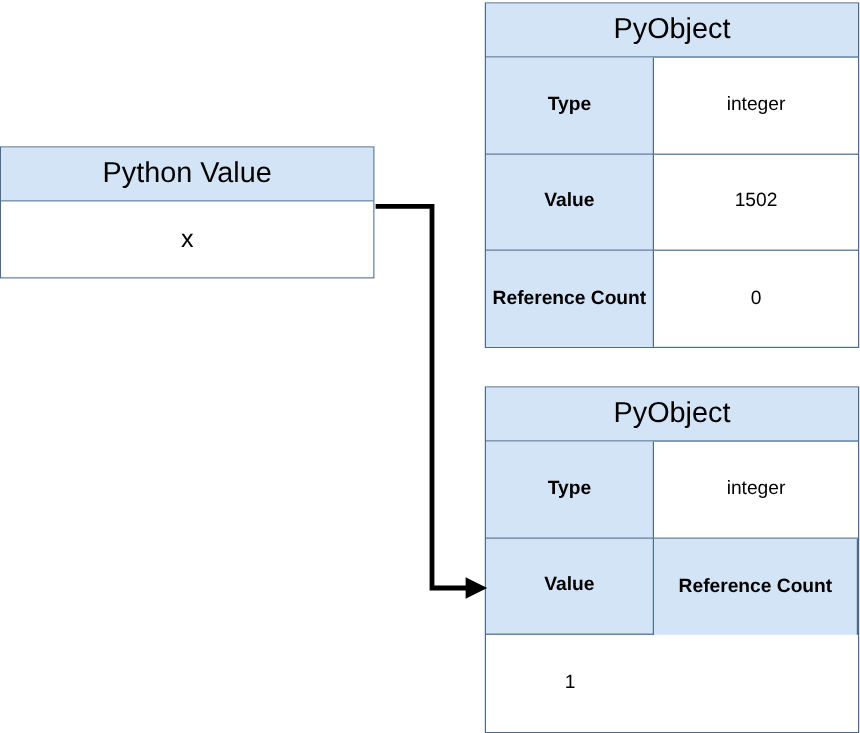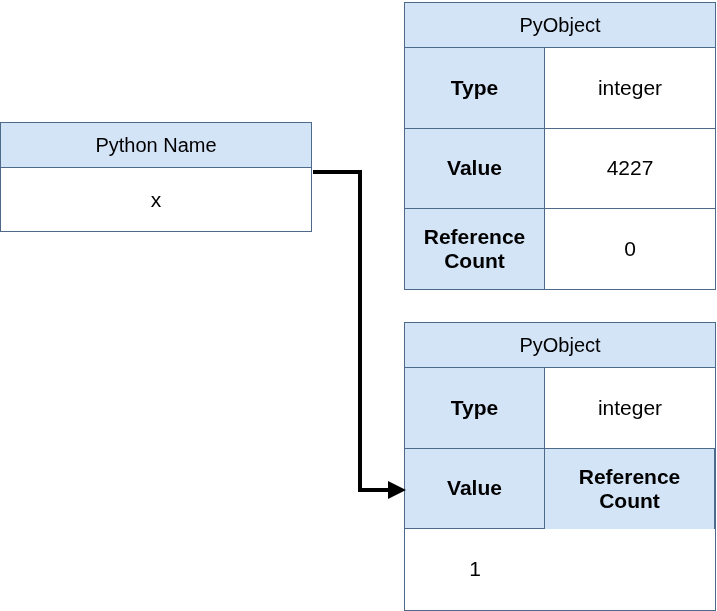--- a/index.html
+++ b/index.html
@@ -18,21 +18,21 @@
   }
   .box{
     position:absolute;
     box-sizing:border-box;
     border:1px solid var(--stroke);
     background:#fff;
   }
   .hdr{
     background:var(--fill);
     display:flex;align-items:center;justify-content:center;
-    font-size:20px;
+    font-size:24px;
     border-bottom:1px solid var(--stroke);
     box-sizing:border-box;
   }
   
   .name-box{left:0;top:122px;width:312px;height:110px;}
   .name-box .hdr{height:45px;}
   .name-box .val{
     height:63px;display:flex;align-items:center;justify-content:center;
     font-size:21px;background:#fff;
   }
@@ -40,21 +40,21 @@
   .pytable{
     width:312px;
     display:grid;
     grid-template-columns:140px 170px;
   }
   .pytable .hdr{grid-column:1/3;}
   .cell{
     display:flex;align-items:center;justify-content:center;
     box-sizing:border-box;
     border-bottom:1px solid var(--stroke);
-    font-size:21px;
+    font-size:16px;
     text-align:center;
     line-height:1.15;
     padding:2px;
   }
   .cell.lbl{
     background:var(--fill);
     font-weight:bold;
     border-right:1px solid var(--stroke);
   }
   .cell.last{border-bottom:none;}
@@ -62,32 +62,32 @@
   #table-bottom{left:404px;top:322px;height:289px;grid-template-rows:45px 81px 80px 81px;}
   #arrow-layer{
     position:absolute;left:0;top:0;width:717px;height:611px;
     pointer-events:none;
   }
 </style>
 </head>
 <body>
 
 <div class="box name-box">
-  <div class="hdr">Python Name</div>
+  <div class="hdr">Python Value</div>
   <div class="val">x</div>
 </div>
 
 <div class="box pytable" id="table-top">
   <div class="hdr">PyObject</div>
 
   <div class="cell lbl">Type</div>
   <div class="cell">integer</div>
 
   <div class="cell lbl">Value</div>
-  <div class="cell">4227</div>
+  <div class="cell">1502</div>
 
   <div class="cell lbl last">Reference Count</div>
   <div class="cell last">0</div>
 </div>
 
 <div class="box pytable" id="table-bottom">
   <div class="hdr">PyObject</div>
 
   <div class="cell lbl">Type</div>
   <div class="cell">integer</div>

